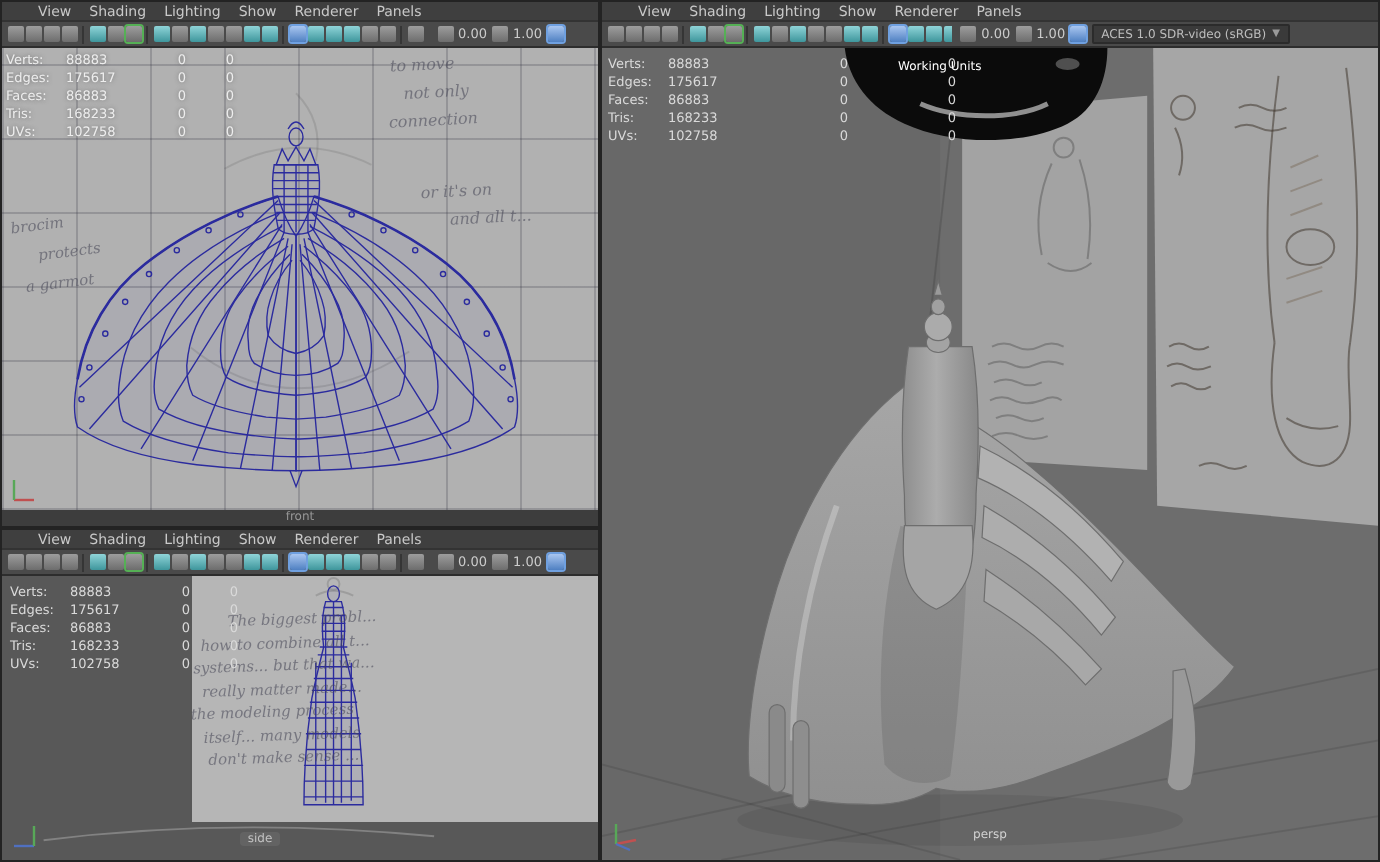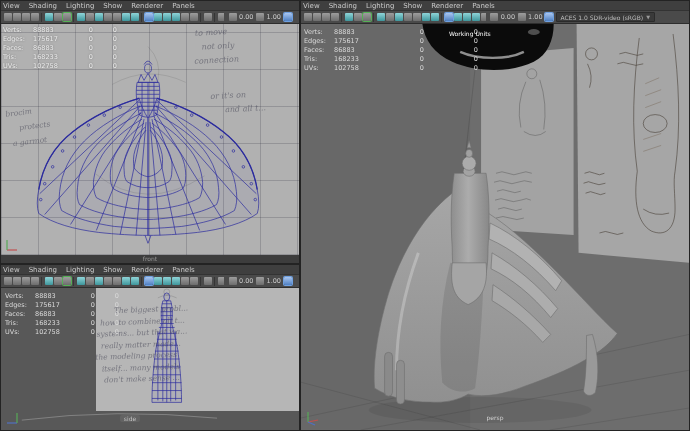--- a/index.html
+++ b/index.html
@@ -9,38 +9,38 @@
     font-family: "DejaVu Sans", sans-serif;
     position: relative;
   }
   .panel { position: absolute; display: flex; flex-direction: column; border: 1px solid #232323; background: #4a4a4a; }
   .panel-front { left: 0; top: 0; width: 300px; height: 264px; }
   .panel-side  { left: 0; top: 264px; width: 300px; height: 167px; }
   .panel-persp { left: 300px; top: 0; width: 390px; height: 431px; }
 
   .menubar {
     height: 10px; background: #3f3f3f; border-bottom: 1px solid #333;
-    display: flex; align-items: center; gap: 9px; padding: 0 2px; flex: none;
+    display: flex; align-items: center; gap: 9px; padding: 0 18px; flex: none;
   }
   .menu-item { font-size: 7px; line-height: 10px; color: #c9c9c9; white-space: nowrap; cursor: default; }
 
   .toolbar {
     height: 13px; background: #4a4a4a; border-bottom: 1px solid #2d2d2d;
     display: flex; align-items: center; padding: 0 2px; position: relative; flex: none; overflow: hidden;
   }
   .tb-icons { display: flex; align-items: center; }
   .tb-icon { width: 8px; height: 8px; border-radius: 1px; margin: 0 0.5px; flex: none; }
   .tone-gray  { background: linear-gradient(#9d9d9d, #6d6d6d); }
   .tone-teal  { background: linear-gradient(#8fd4d8, #3e969c); }
   .tone-active-green { background: linear-gradient(#9d9d9d, #6d6d6d); box-shadow: 0 0 0 1px #55b055; }
   .tone-active-blue  { background: linear-gradient(#a9c6f0, #4f80c2); box-shadow: 0 0 0 1px #6fa0e0; }
   .tone-sep { width: 1px; height: 9px; background: #353535; margin: 0 2px; border-radius: 0; }
   .tb-right {
     position: absolute; right: 1px; top: 0; height: 100%;
-    display: flex; align-items: center; gap: 2px; background: #4a4a4a; padding: 0 6px 0 4px; text-align: right;
+    display: flex; align-items: center; gap: 2px; background: #4a4a4a; padding: 0 16px 0 4px; text-align: right;
   }
   .panel-persp .tb-right { right: 28px; }
   .tb-val { font-size: 6.5px; color: #cccccc; }
   .cm-dropdown {
     display: flex; align-items: center; gap: 3px; height: 10px; padding: 0 4px;
     background: #3a3a3a; border: 1px solid #2b2b2b; border-radius: 1px;
     font-size: 6px; color: #bdbdbd; white-space: nowrap;
   }
   .chev { font-size: 5px; color: #9a9a9a; }
 

